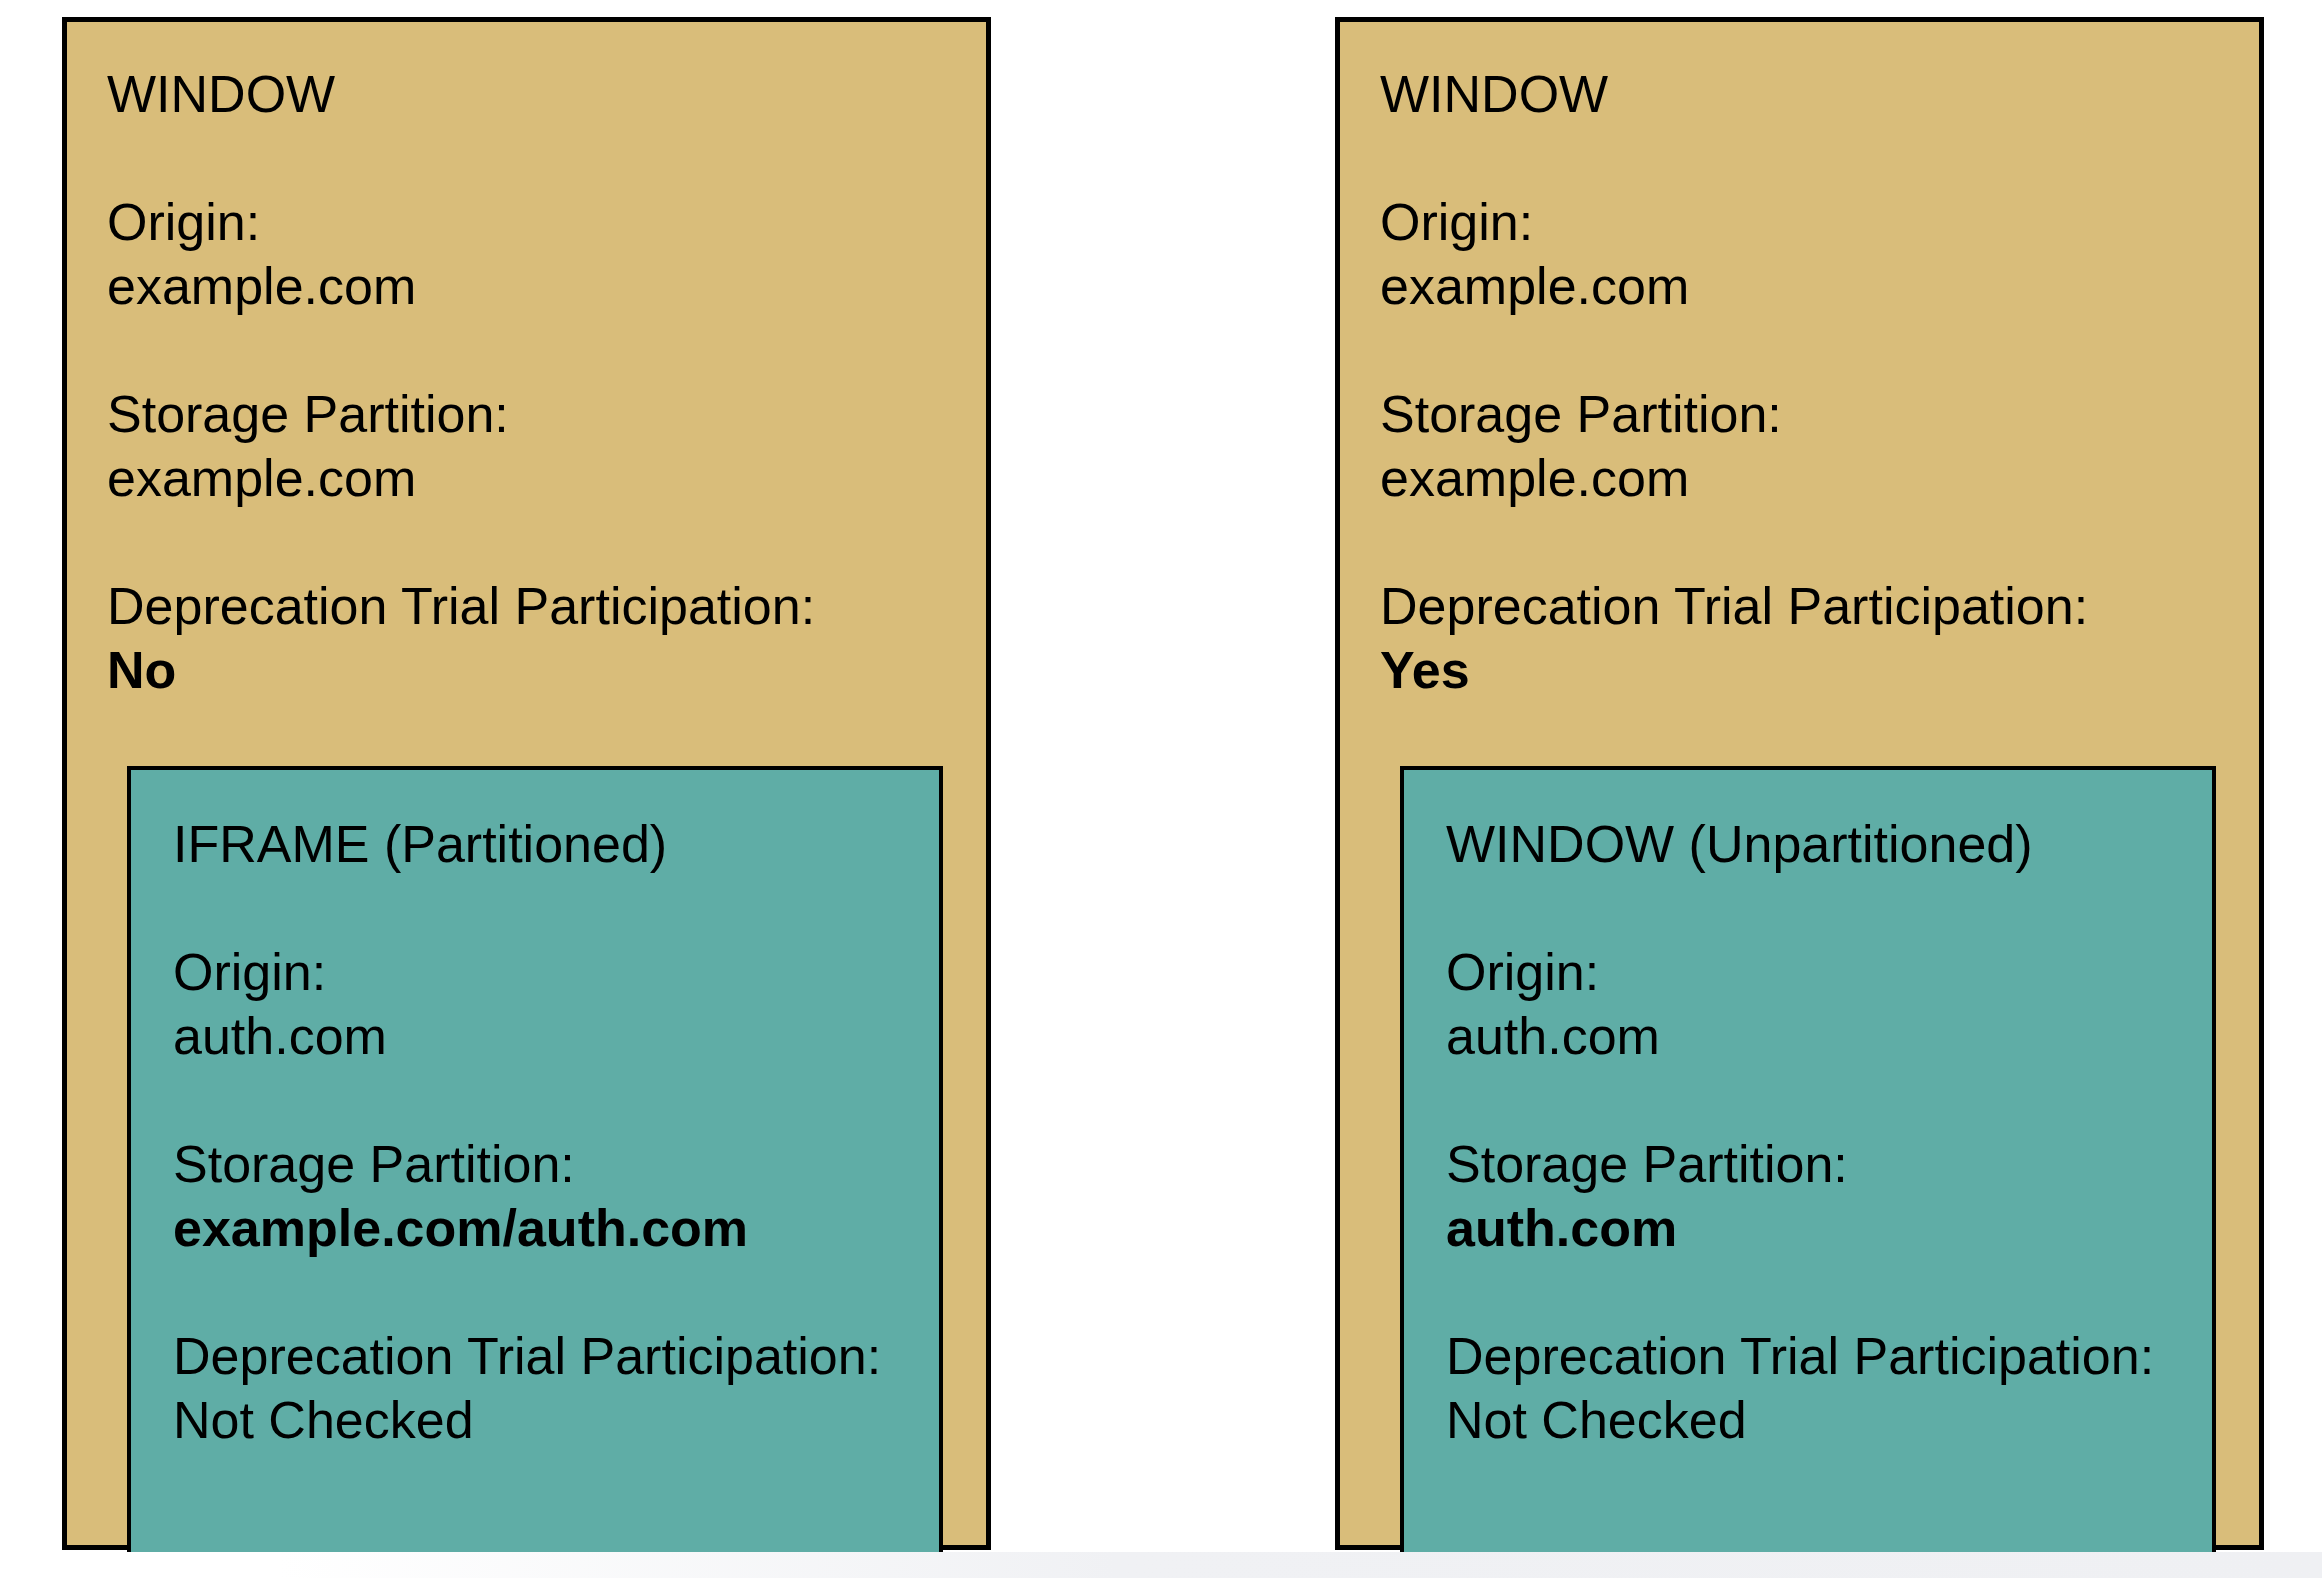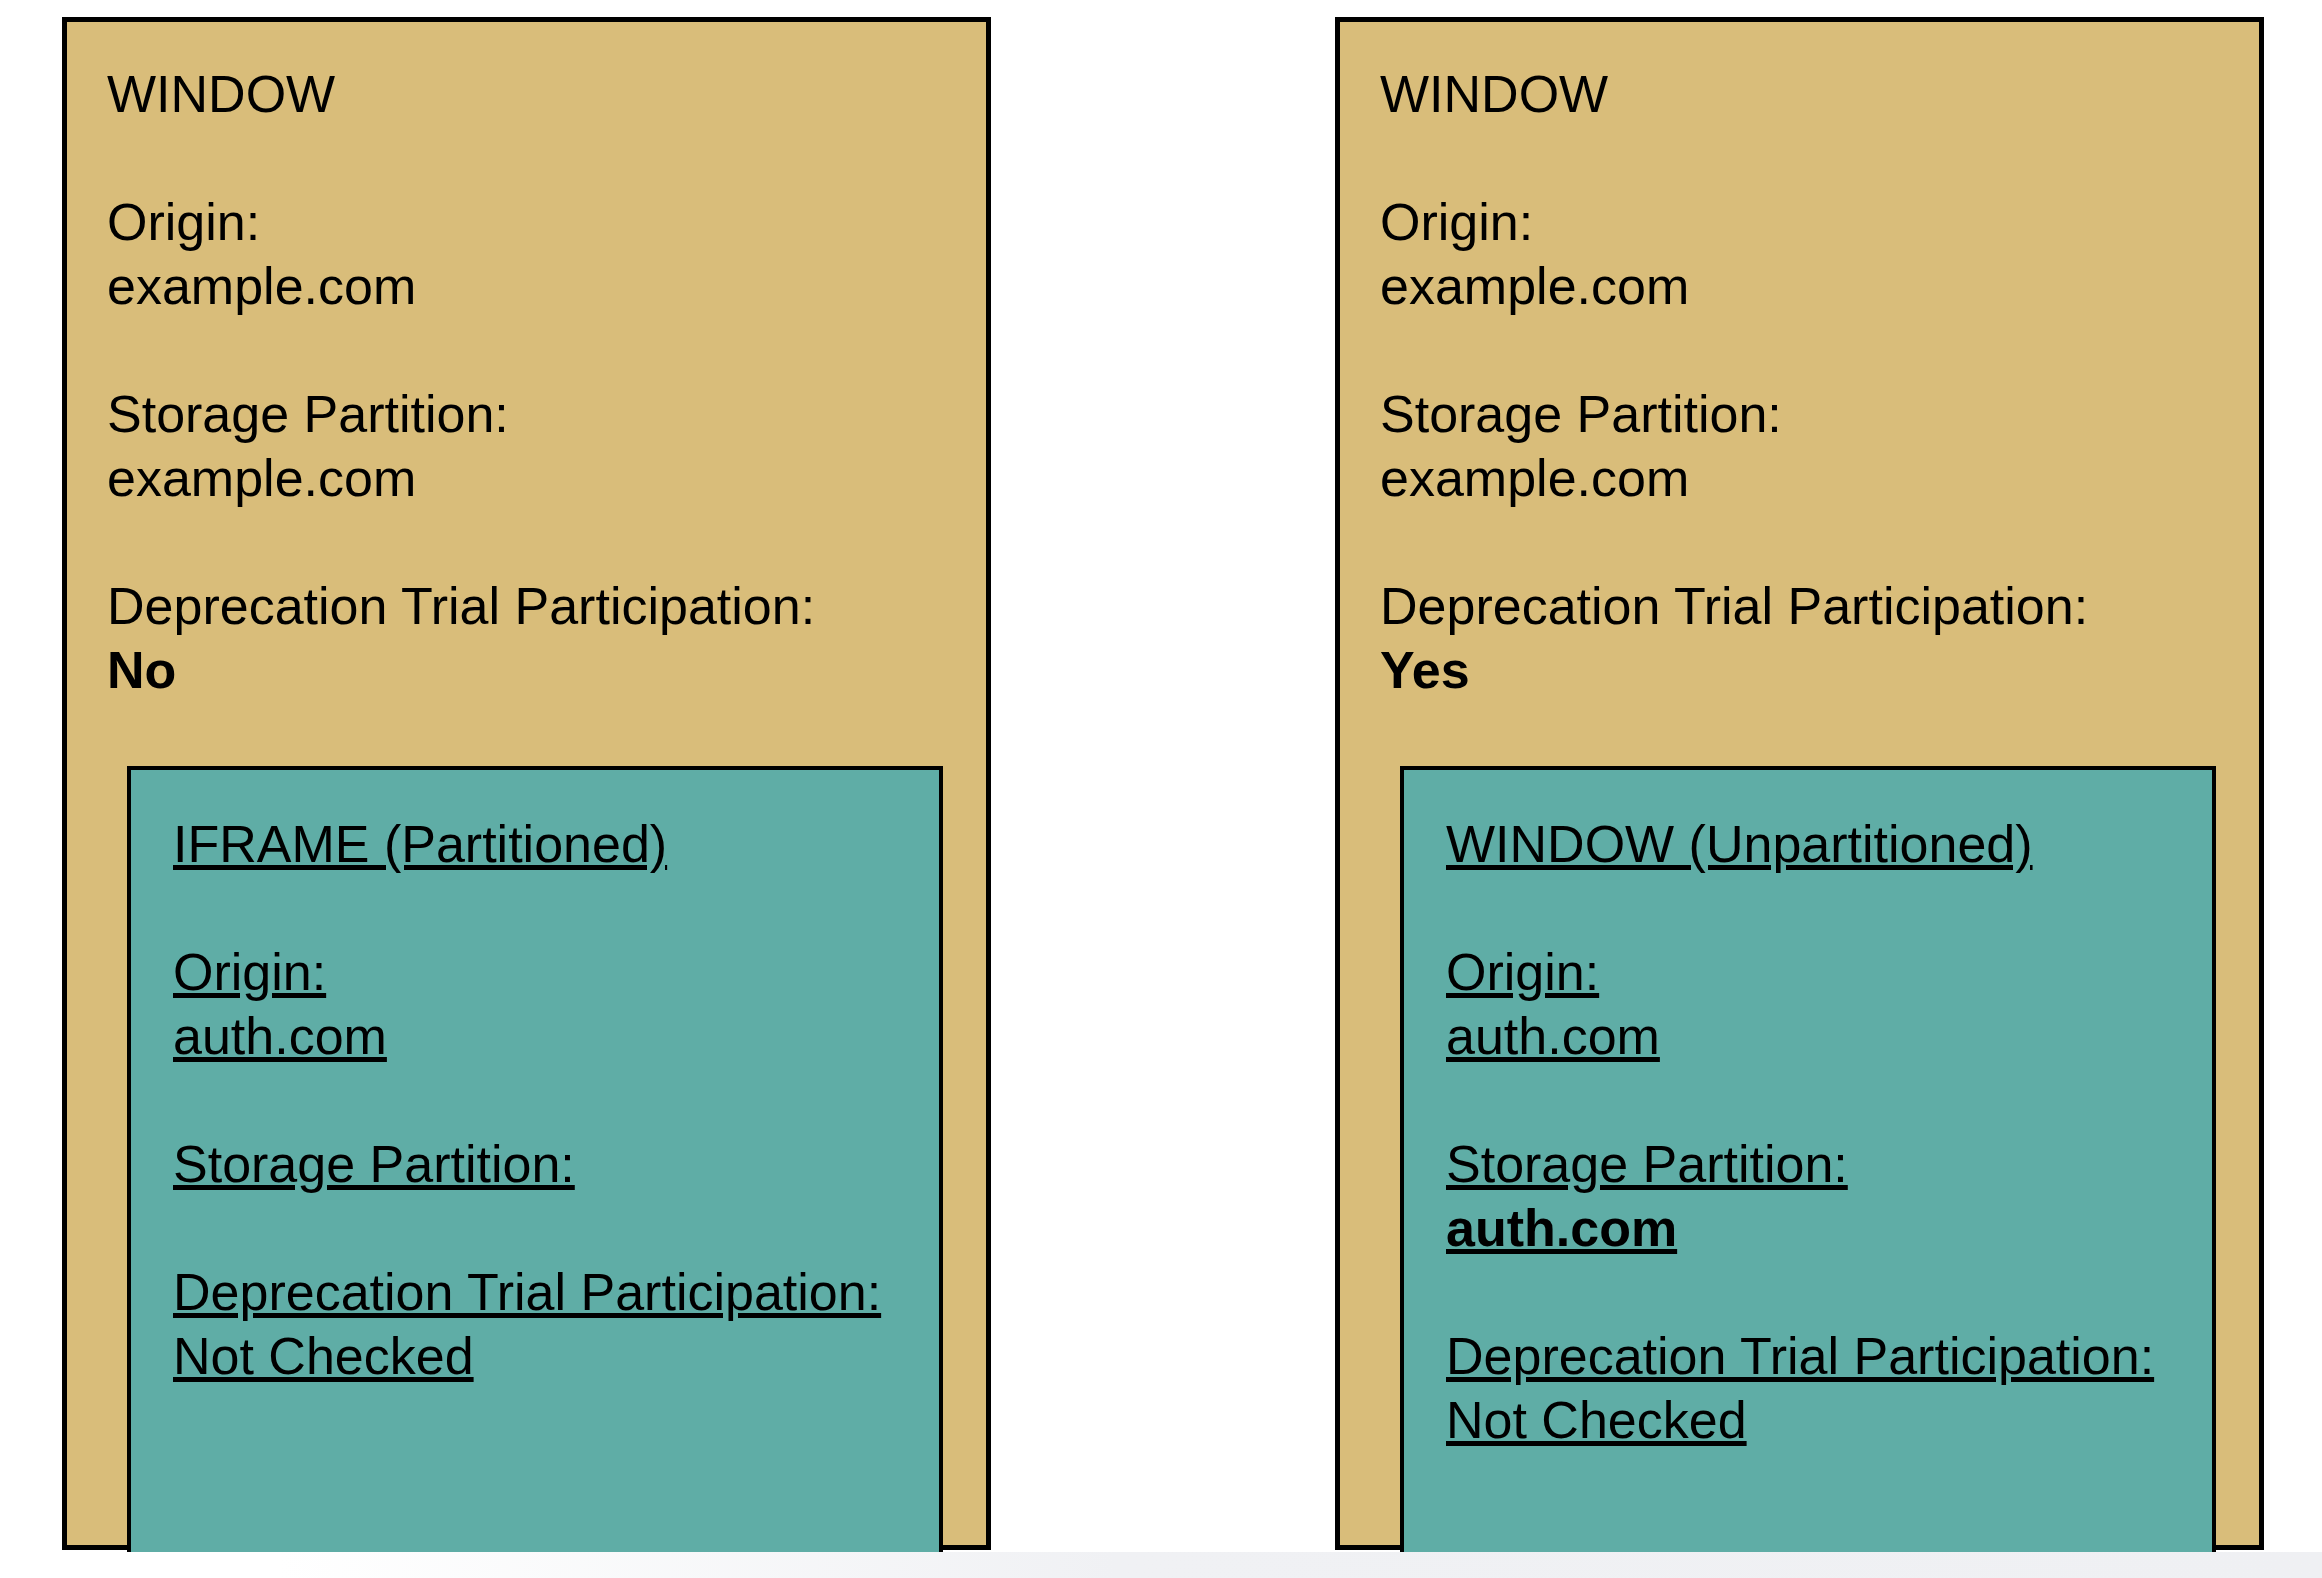--- a/index.html
+++ b/index.html
@@ -43,21 +43,20 @@
     box-sizing: border-box;
     width: 816px;
     height: 794px;
     margin: 15px 0 0 20px;
     background: #5fada6;
     border: 4px solid #000000;
     padding: 42px 36px 0 42px;
     font-size: 52px;
     line-height: 64px;
     color: #000000;
-    text-decoration: underline;
   }
   .iframe-box p { margin: 0 0 64px 0; }
 
   .bottom-strip {
     position: absolute;
     left: 0;
     top: 1552px;
     width: 2322px;
     height: 26px;
     background: linear-gradient(to right, #ffffff 0%, #ffffff 12%, #f0f1f4 48%, #eff0f3 100%);
@@ -83,20 +82,21 @@
       <span class="bold">No</span>
     </p>
     <div class="iframe-box">
       <p class="title">IFRAME (Partitioned)</p>
       <p>
         <span>Origin:</span><br>
         <span>auth.com</span>
       </p>
       <p>
         <span>Storage Partition:</span><br>
+        <span class="bold">example.com/auth.com</span>
       </p>
       <p>
         <span>Deprecation Trial Participation:</span><br>
         <span>Not Checked</span>
       </p>
     </div>
   </div>
 
   <div class="window-box right">
     <p class="title">WINDOW</p>

